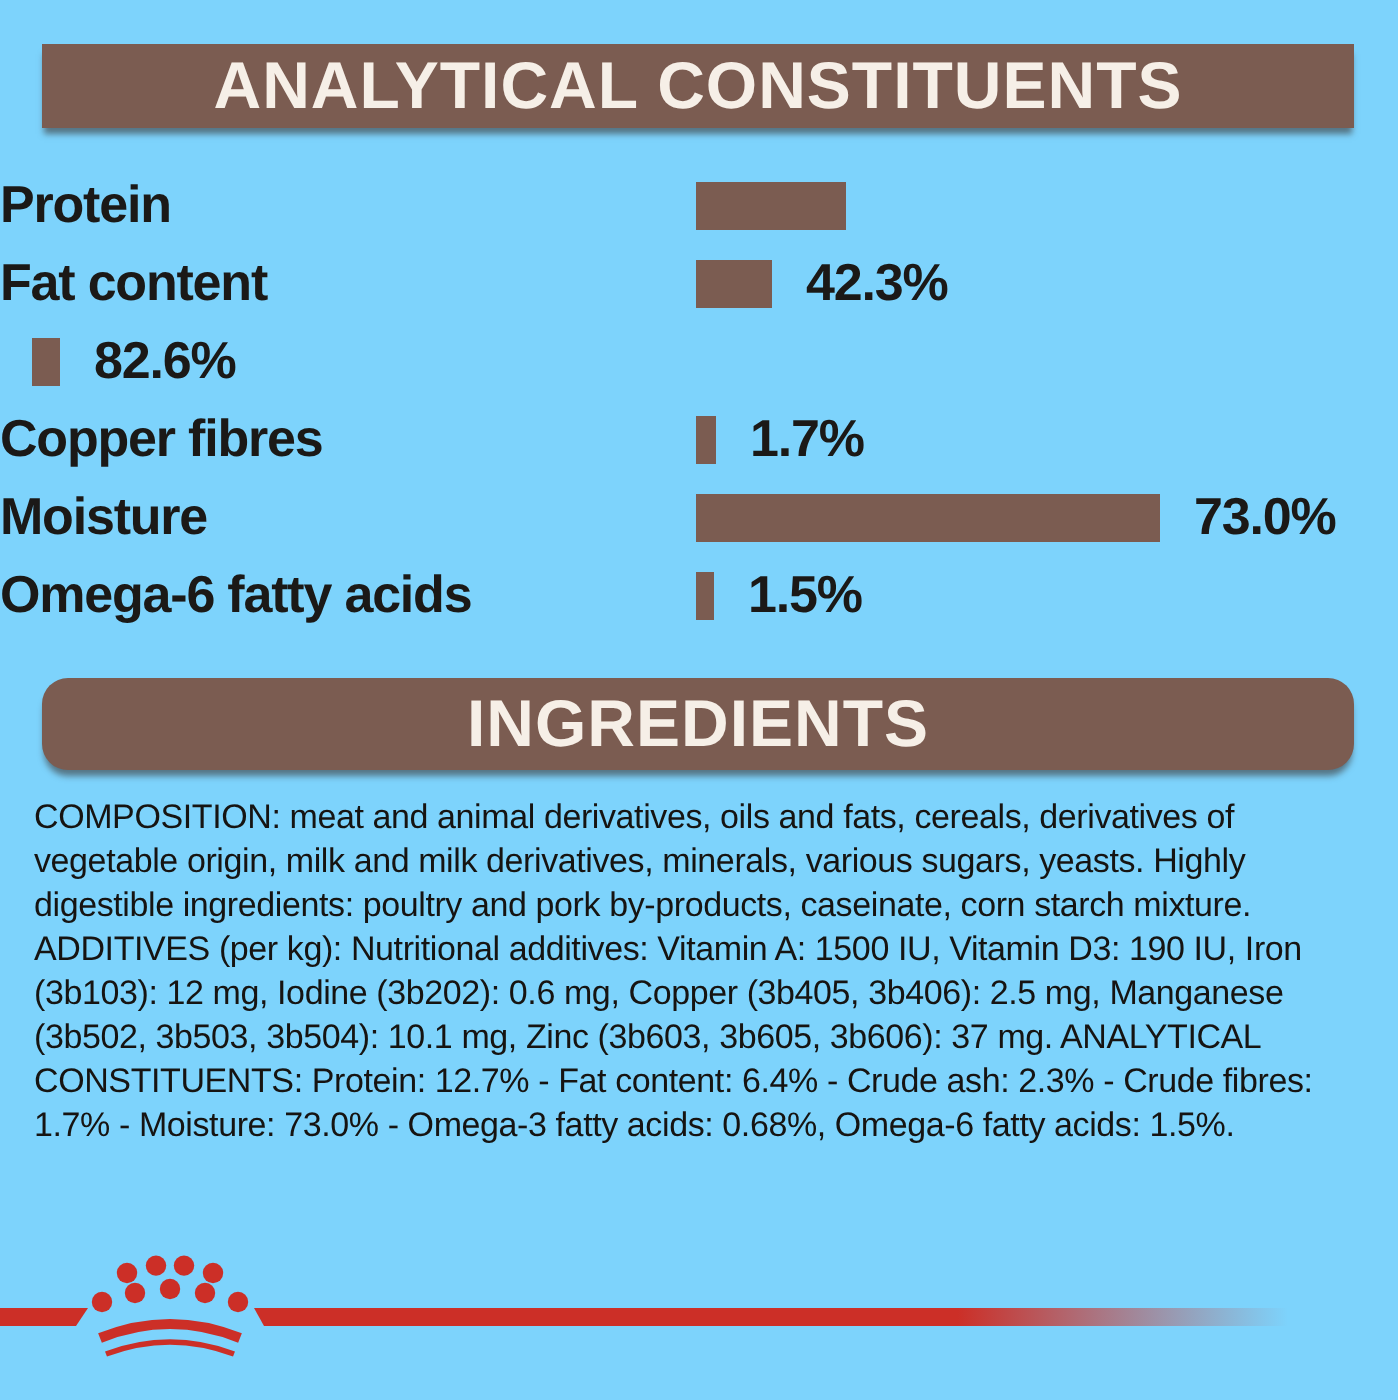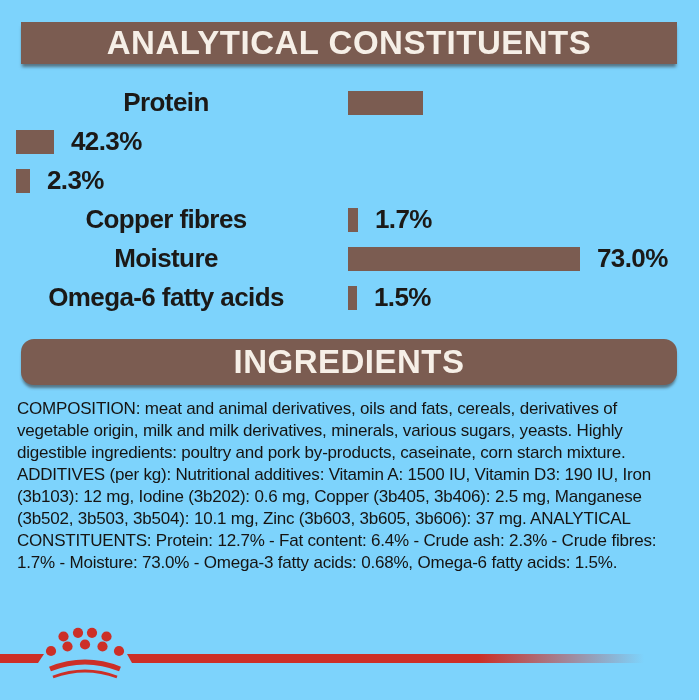--- a/index.html
+++ b/index.html
@@ -43,21 +43,21 @@
     left: 0;
     width: 699px;
   }
   .chart-row {
     height: 39px;
     display: flex;
     align-items: center;
   }
   .chart-label {
     width: 332px;
-    text-align: center;
+    text-align: left;
     font-size: 26px;
     font-weight: bold;
     color: #1b1917;
     letter-spacing: -0.6px;
     flex: none;
     white-space: nowrap;
   }
   .chart-bar {
     margin-left: 16px;
     height: 24px;
@@ -124,26 +124,27 @@
   <div class="band band-analytical">
     <span class="band-title">ANALYTICAL CONSTITUENTS</span>
   </div>
 
   <div class="chart" id="chart">
       <div class="chart-row">
         <div class="chart-label">Protein</div>
         <div class="chart-bar" style="width: 75px;"></div>
       </div>
       <div class="chart-row">
+        <div class="chart-label">Fat content</div>
         <div class="chart-bar" style="width: 38px;"></div>
         <div class="chart-value">42.3%</div>
       </div>
       <div class="chart-row">
         <div class="chart-bar" style="width: 14px;"></div>
-        <div class="chart-value">2.3%</div>
+        <div class="chart-value">82.6%</div>
       </div>
       <div class="chart-row">
         <div class="chart-label">Copper fibres</div>
         <div class="chart-bar" style="width: 10px;"></div>
         <div class="chart-value">1.7%</div>
       </div>
       <div class="chart-row">
         <div class="chart-label">Moisture</div>
         <div class="chart-bar" style="width: 232px;"></div>
         <div class="chart-value">73.0%</div>

